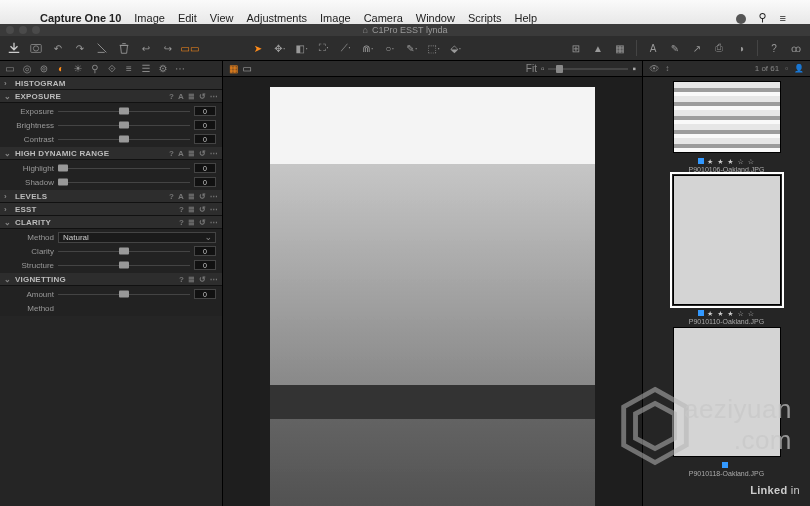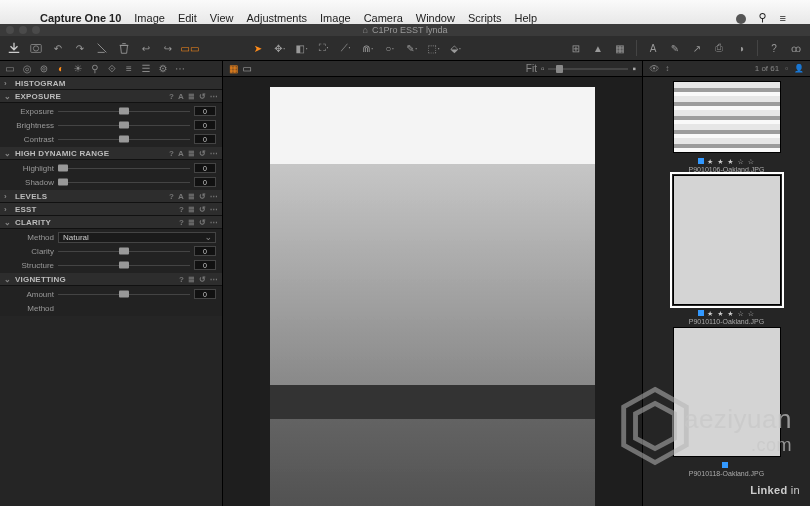--- a/index.html
+++ b/index.html
@@ -45,21 +45,21 @@
 .browbar { height:16px; background:#2a2a2a; border-bottom:1px solid #000; display:flex; align-items:center; padding:0 6px; gap:6px; font-size:8px; color:#888; }
 .browbar .count { margin-left:auto; }
 .thumbs { flex:1; overflow:hidden; padding:4px; display:flex; flex-direction:column; gap:2px; }
 .thumb-item { text-align:center; }
 .thumb-item .timg { width:108px; height:130px; margin:0 auto 2px; background:#ccc; position:relative; border:1px solid #000; }
 .thumb-item.sel .timg { outline:2px solid #fff; outline-offset:1px; }
 .thumb-item .stars { color:#ccc; font-size:7px; letter-spacing:1px; }
 .thumb-item .fname { font-size:7px; color:#aaa; }
 .dot { width:6px; height:6px; background:#39f; display:inline-block; margin-right:3px; vertical-align:middle; }
 .watermark { position:absolute; right:18px; bottom:50px; font-size:26px; color:rgba(200,200,200,.7); font-weight:300; pointer-events:none; letter-spacing:.5px; }
-.watermark .com { display:block; text-align:right; font-size:18px; }
+.watermark .com { display:block; text-align:right; font-size:26px; }
 .hexlogo { position:absolute; right:120px; bottom:40px; width:70px; height:80px; opacity:.55; pointer-events:none; }
 .linkedin { position:absolute; right:10px; bottom:10px; font-size:11px; color:#ccc; letter-spacing:.3px; pointer-events:none; }
 .linkedin b { font-weight:700; }
 
 .photo, .timg { background:linear-gradient(#e9e9e9 0%, #e9e9e9 18%, #c0c0c0 18%, #888 70%, #3a3a3a 70%, #3a3a3a 78%, #666 78%, #555 100%); filter:grayscale(1) contrast(1.1); }
 .timg.steps { background:repeating-linear-gradient(#ddd 0 6px,#999 6px 10px,#eee 10px 14px); }
 </style>
 </head>
 <body>
 

